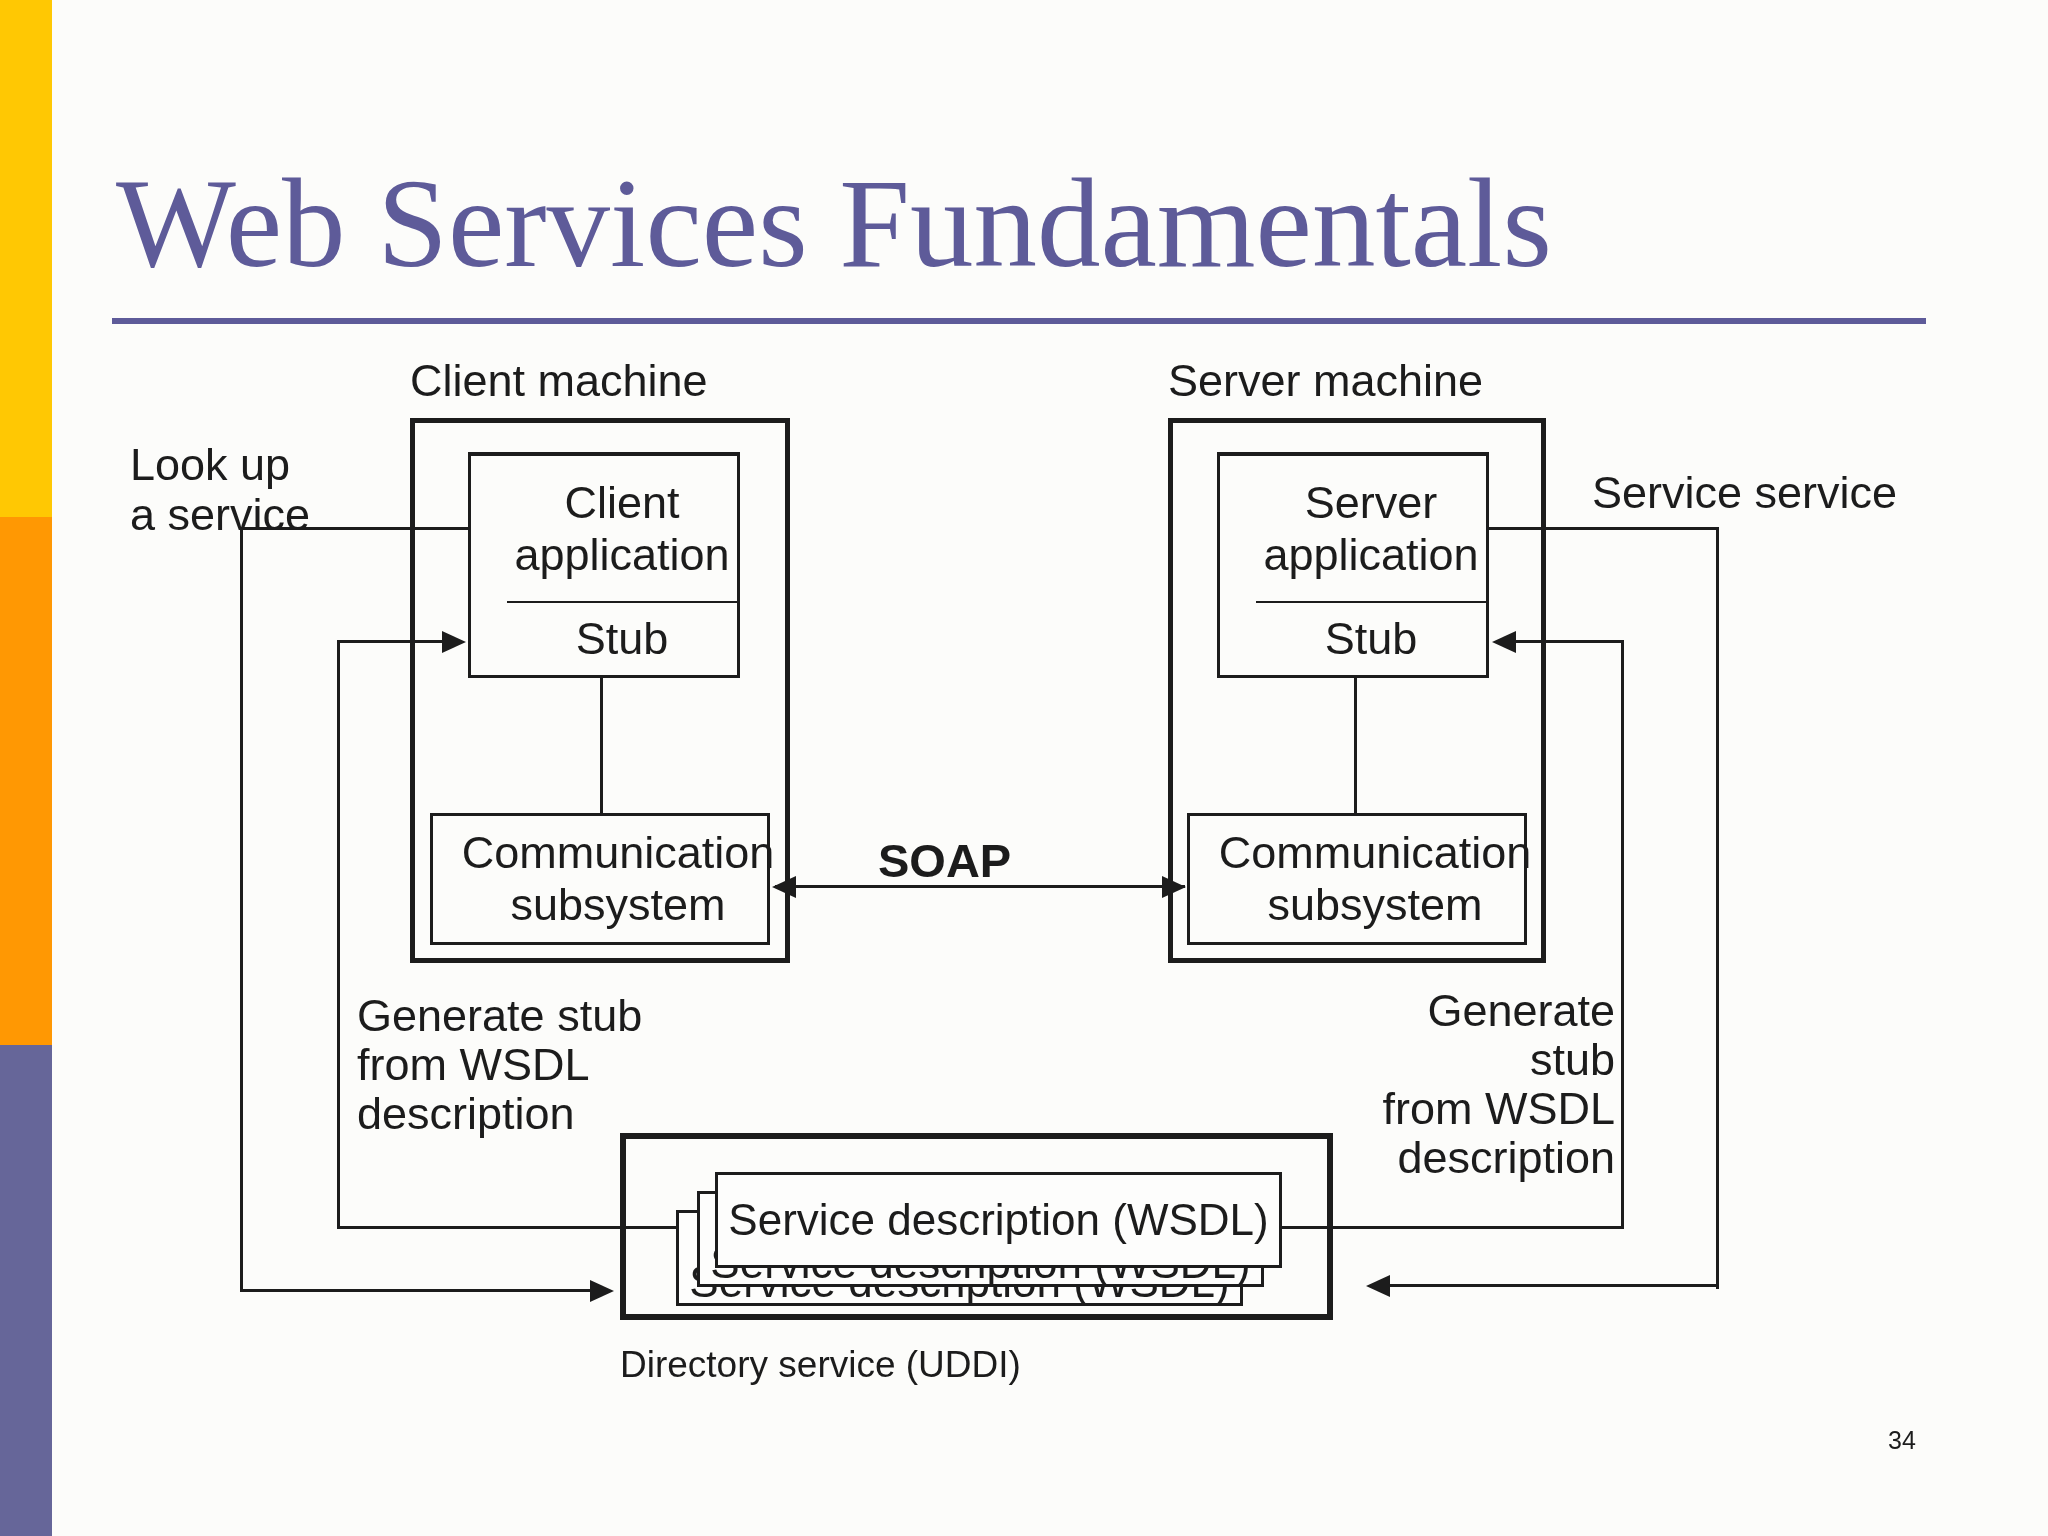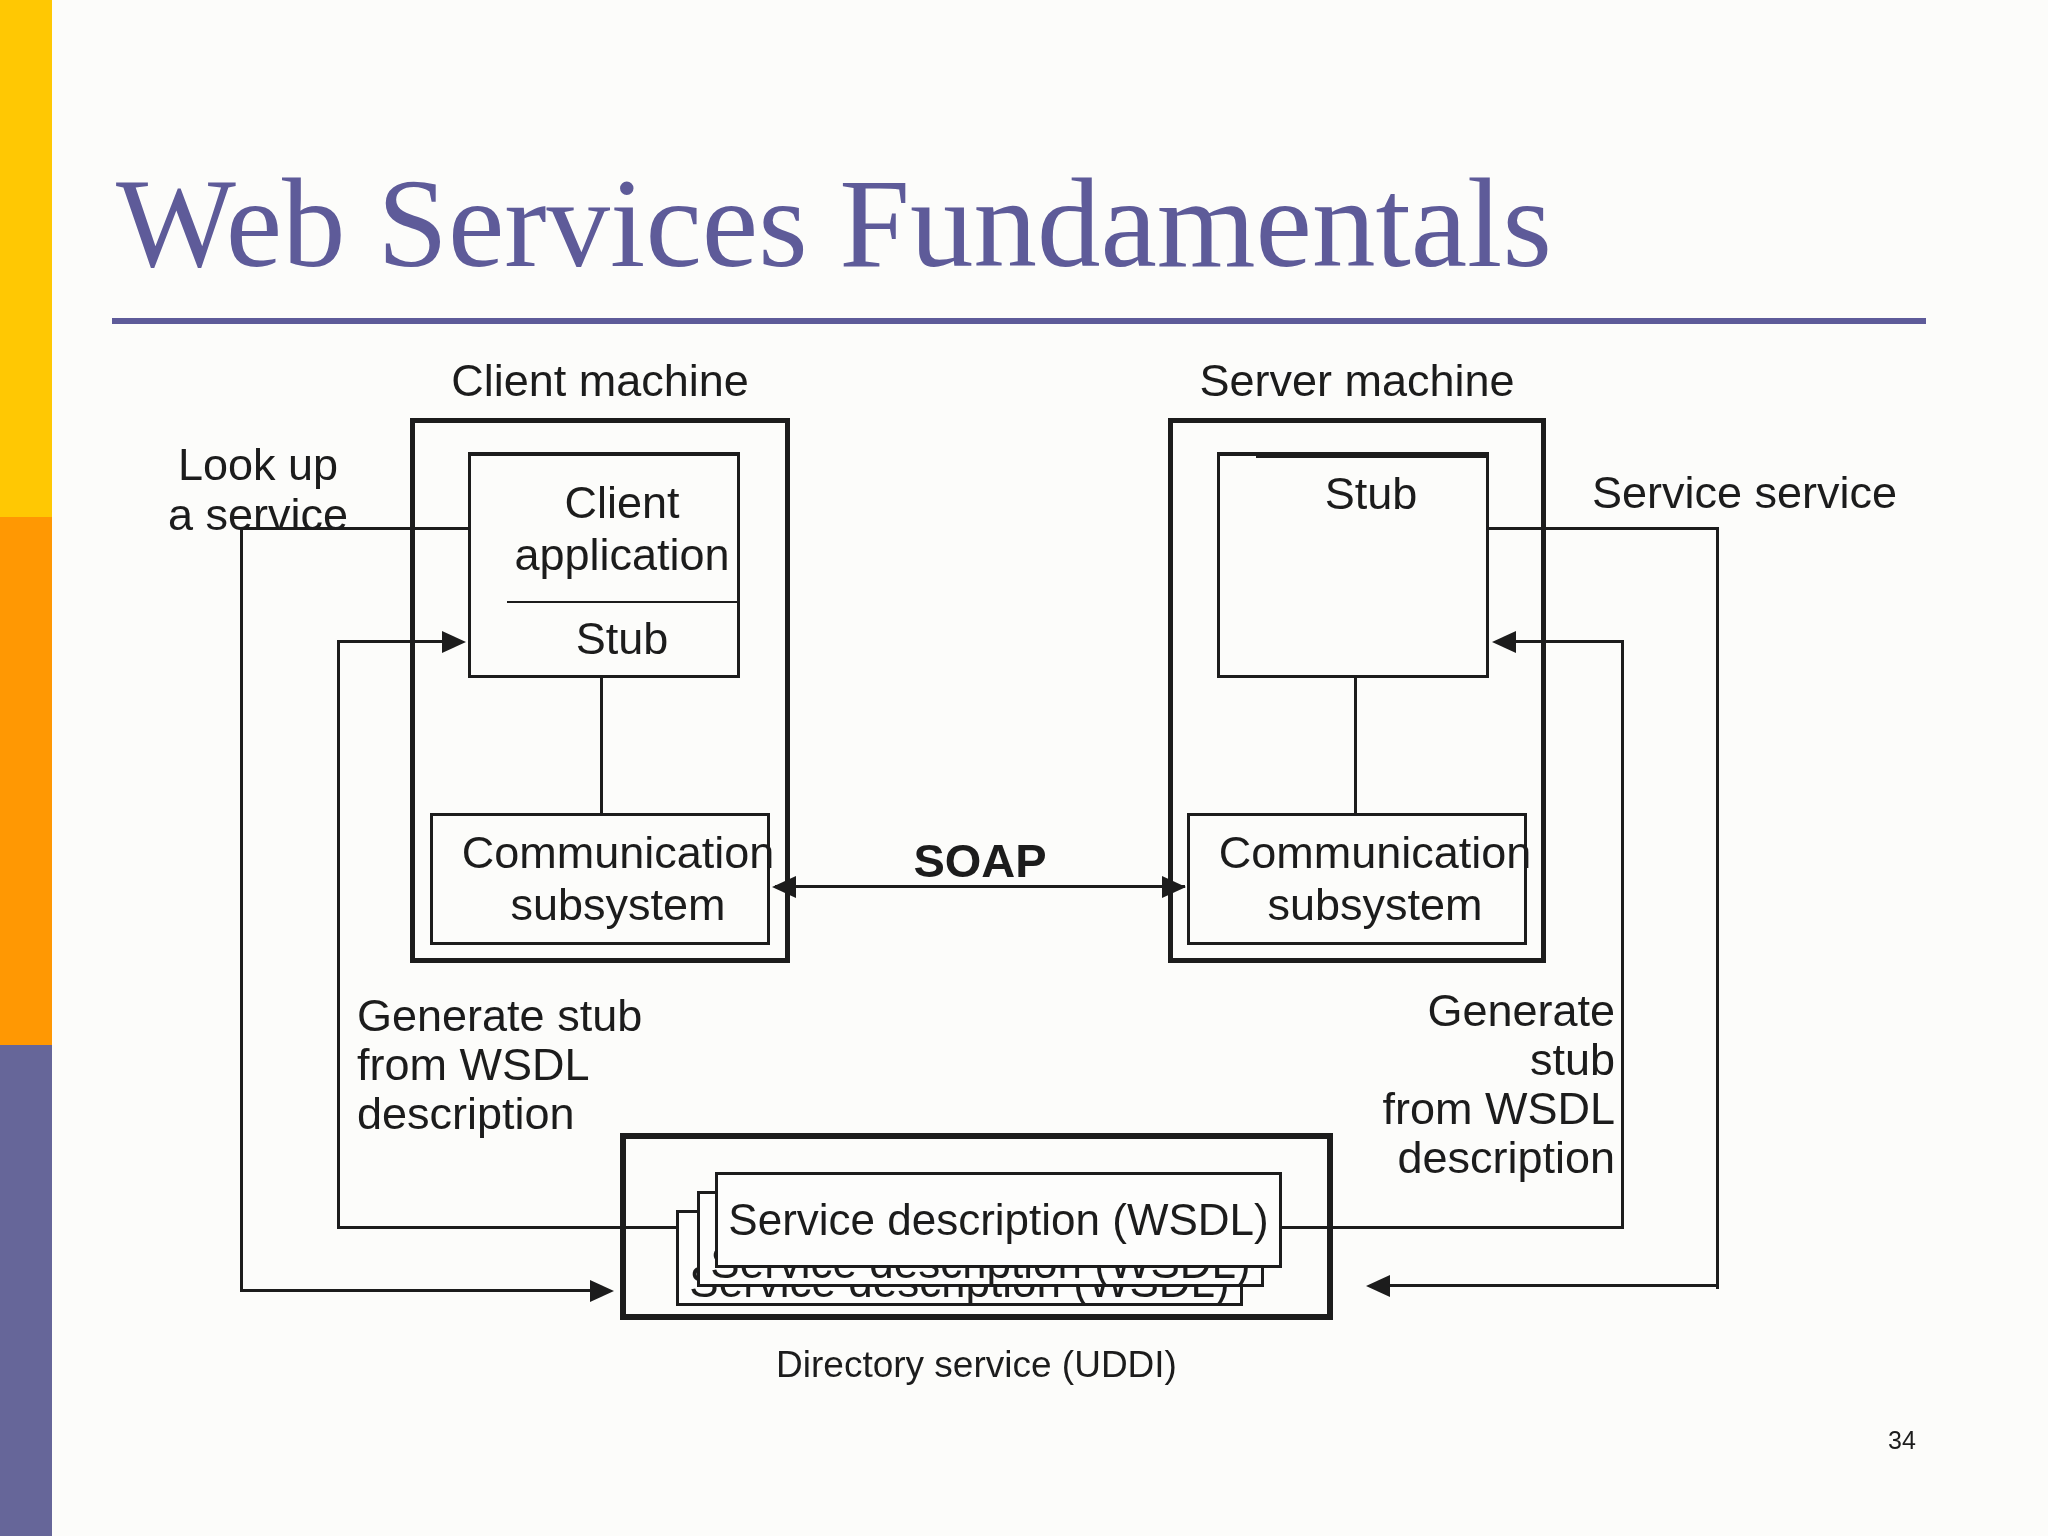--- a/index.html
+++ b/index.html
@@ -23,21 +23,21 @@
   #sb-purple{position:absolute;left:0;top:1045px;width:52px;height:491px;background:var(--sb-purple);}
   
   #title{
     position:absolute;left:116px;top:150px;width:1800px;
     font-family:"Liberation Serif",serif;font-size:127px;line-height:1.15;
     color:var(--accent);white-space:nowrap;
   }
   #title-rule{position:absolute;left:112px;top:318px;width:1814px;height:6px;background:var(--accent);}
   
   .lbl{position:absolute;font-size:45px;line-height:50px;color:var(--line);}
-  .ctr{text-align:center;}
+  .ctr{}
   .box{position:absolute;border:3px solid var(--line);box-sizing:border-box;background:transparent;padding-left:36px;}
   .ln{position:absolute;background:var(--line);}
   .arr{position:absolute;width:0;height:0;border-top:11px solid transparent;border-bottom:11px solid transparent;}
   .arr-r{border-left:24px solid var(--line);}
   .arr-l{border-right:24px solid var(--line);}
   
   #client-outer{left:410px;top:418px;width:380px;height:545px;border-width:5px;}
   #server-outer{left:1168px;top:418px;width:378px;height:545px;border-width:5px;}
   #client-inner{left:468px;top:452px;width:272px;height:226px;display:flex;flex-direction:column;border-top-width:4px;}
   #server-inner{left:1217px;top:452px;width:272px;height:226px;display:flex;flex-direction:column;border-top-width:4px;}
@@ -108,20 +108,21 @@
   <div id="client-outer" class="box"></div>
   <div id="client-inner" class="box">
     <div class="app-cell">Client application</div>
     <div class="stub-cell">Stub</div>
   </div>
   <div id="client-comm" class="box">Communication subsystem</div>
   <div id="conn-client" class="ln"></div>
 
   <div id="server-outer" class="box"></div>
   <div id="server-inner" class="box">
+    <div class="app-cell">Server application</div>
     <div class="stub-cell">Stub</div>
   </div>
   <div id="server-comm" class="box">Communication subsystem</div>
   <div id="conn-server" class="ln"></div>
 
   <div id="soap-label" class="lbl ctr">SOAP</div>
   <div id="soap-line" class="ln"></div>
   <div id="soap-arr-l" class="arr arr-l"></div>
   <div id="soap-arr-r" class="arr arr-r"></div>
 

